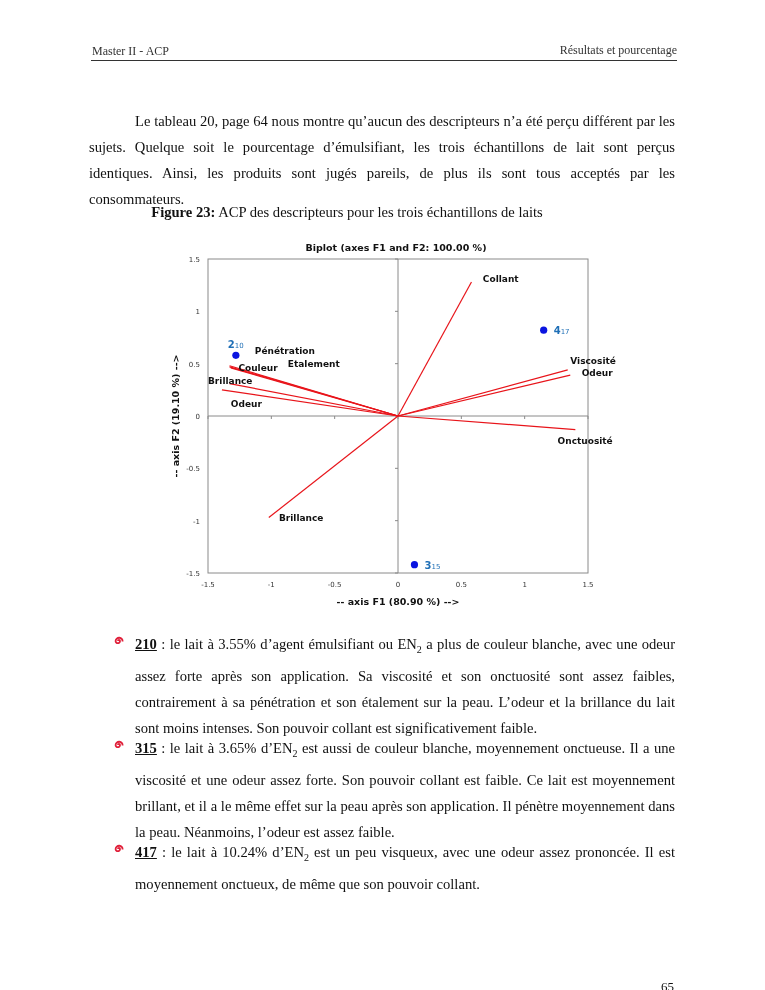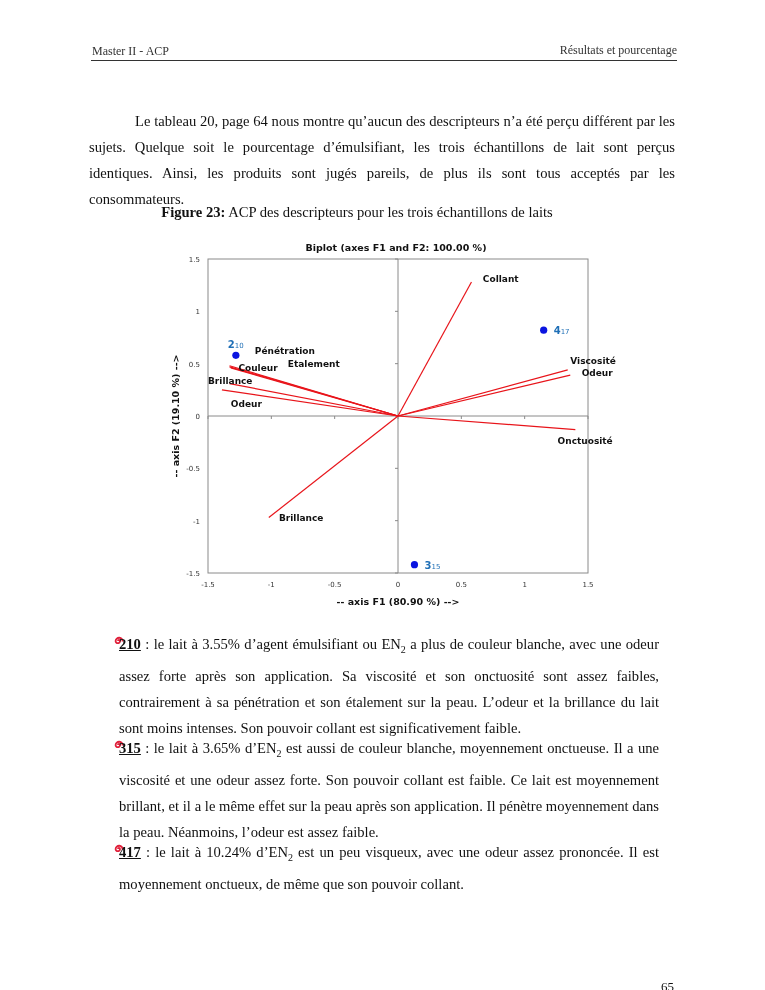--- a/index.html
+++ b/index.html
@@ -2,27 +2,27 @@
 <html><head>
 <meta charset="utf-8">
 <style>
   html, body { margin:0; padding:0; background:#fff; }
   body { width:765px; height:990px; position:relative; overflow:hidden; font-family:"Liberation Serif","DejaVu Serif",serif; color:#111; }
   .hdr { position:absolute; left:91px; right:88px; top:42px; height:18px; border-bottom:1.3px solid #333; font-size:12px; color:#333; }
   .hdr .l { position:absolute; left:1px; top:2px;text-align:center; }
   .hdr .r { position:absolute; right:0; top:1px; }
   .para { position:absolute; left:89px; width:586px; top:88px; font-size:14.6px; line-height:26px; text-align:justify;margin-top:20px; }
   .para .indent { display:inline-block; width:46px; }
-  .caption { position:absolute; left:10px; width:694px; top:204px; text-align:center; font-size:14.6px; }
+  .caption { position:absolute; left:0; width:694px; top:204px; text-align:center; font-size:14.6px; }
   .caption b { font-weight:bold; }
   svg.chart { position:absolute; left:150px; top:232px; width:480px; height:385px; overflow:visible; }
   .chart text { font-family:"DejaVu Sans","Liberation Sans",sans-serif; }
   .bul { position:absolute; left:113px; font-size:14.6px; line-height:26px; }
   .bul .icon { position:absolute; left:0; top:4px; width:12px; height:12px; }
-  .bul .txt { position:absolute; left:6px; width:540px; text-align:justify; }
+  .bul .txt { position:absolute; left:22px; width:540px; text-align:justify; }
   .bul .code { font-weight:bold; text-decoration:underline; }
   .pagenum { position:absolute; right:91px; top:979px; font-weight:normal; font-size:13px; }
 </style>
 </head>
 <body>
 
 <div class="hdr">
   <span class="l">Master II - ACP</span>
   <span class="r">Résultats  et pourcentage</span>
 </div>

